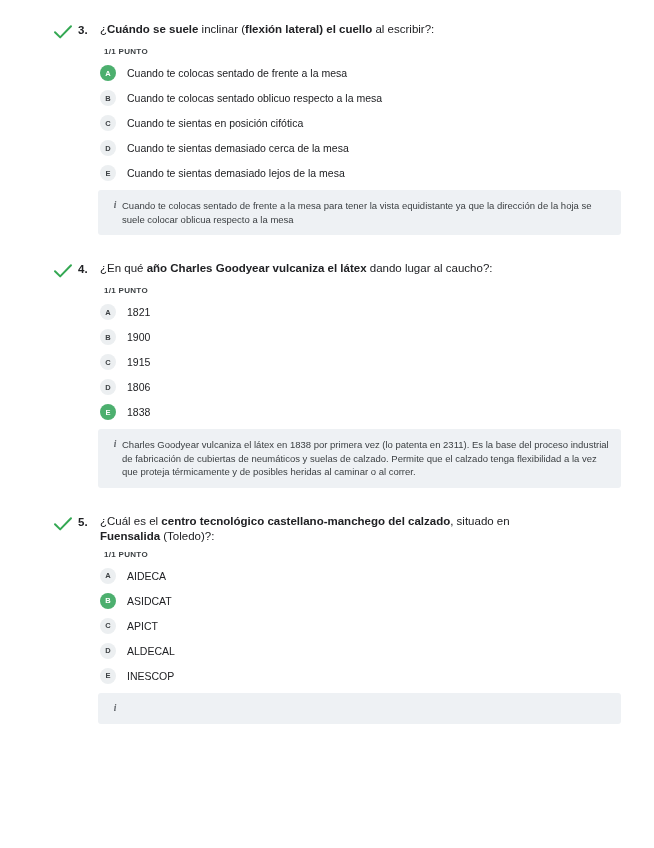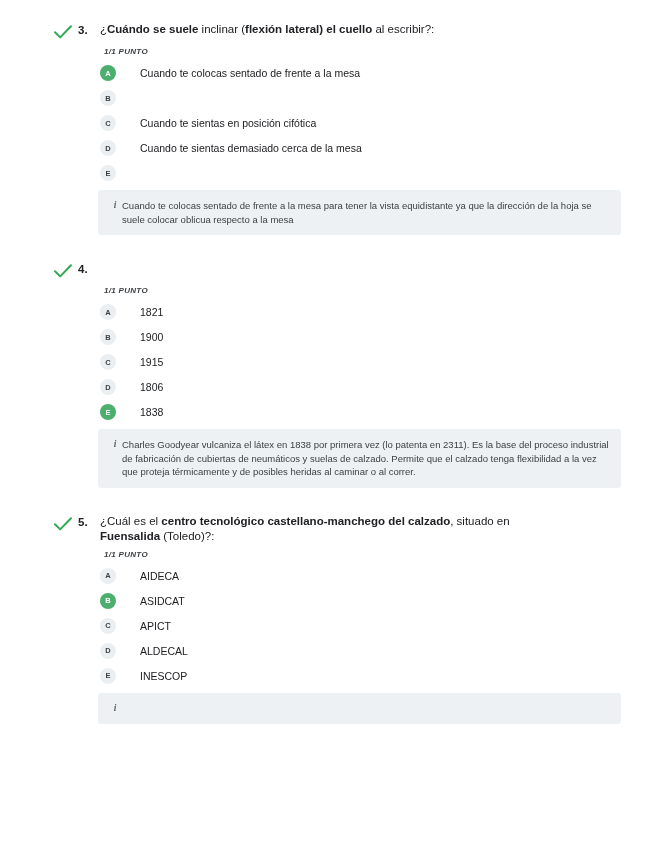--- a/index.html
+++ b/index.html
@@ -68,21 +68,20 @@
   .q-body {
     padding-left: 48px;
   }
 
   .points {
     font-size: 8px;
     font-weight: bold;
     letter-spacing: 0.3px;
     color: #3c4043;
     margin: 6px 0 9px 4px;
-    font-style: italic;
   }
 
   
   .options { margin: 0; padding: 0; }
 
   .option-row {
     display: flex;
     align-items: center;
     margin-bottom: 9px;
   }
@@ -103,21 +102,21 @@
   }
   .opt-badge.selected {
     background: #4caf6e;
     color: #ffffff;
   }
 
   .opt-text {
     font-size: 10.5px;
     line-height: 14px;
     color: #202124;
-    margin-left: 24px;
+    margin-left: 11px;
   }
 
   
   .info-box {
     display: flex;
     align-items: flex-start;
     background: #eef1f4;
     border-radius: 3px;
     padding: 9px 12px 9px 10px;
     margin-top: 9px;
@@ -163,47 +162,50 @@
         </div>
         <div class="q-body">
           <div class="points">1/1 PUNTO</div>
           <div class="options">
             <div class="option-row">
               <span class="opt-badge selected">A</span>
               <span class="opt-text">Cuando te colocas sentado de frente a la mesa</span>
             </div>
             <div class="option-row">
               <span class="opt-badge">B</span>
+              <span class="opt-text">Cuando te colocas sentado oblicuo respecto a la mesa</span>
             </div>
             <div class="option-row">
               <span class="opt-badge">C</span>
               <span class="opt-text">Cuando te sientas en posición cifótica</span>
             </div>
             <div class="option-row">
               <span class="opt-badge">D</span>
               <span class="opt-text">Cuando te sientas demasiado cerca de la mesa</span>
             </div>
             <div class="option-row">
               <span class="opt-badge">E</span>
+              <span class="opt-text">Cuando te sientas demasiado lejos de la mesa</span>
             </div>
           </div>
           <div class="info-box">
             <span class="info-icon">i</span>
             <div class="info-text">Cuando te colocas sentado de frente a la mesa para tener la vista equidistante ya que la dirección de la hoja se suele colocar oblicua respecto a la mesa</div>
           </div>
         </div>
       </div>
       <div class="question-block">
         <div class="q-header">
           <span class="check-icon">
             <svg viewBox="0 0 22 18" width="22" height="18" aria-hidden="true">
               <path d="M3 9.2 L8.2 14.4 L19 3.2" fill="none" stroke="#34a853" stroke-width="2" stroke-linecap="round" stroke-linejoin="round"></path>
             </svg>
           </span>
           <span class="q-number">4.</span>
+          <span class="q-text"><span>¿En qué </span><b>año Charles Goodyear vulcaniza el látex</b><span> dando lugar al caucho?:</span></span>
         </div>
         <div class="q-body">
           <div class="points">1/1 PUNTO</div>
           <div class="options">
             <div class="option-row">
               <span class="opt-badge">A</span>
               <span class="opt-text">1821</span>
             </div>
             <div class="option-row">
               <span class="opt-badge">B</span>

